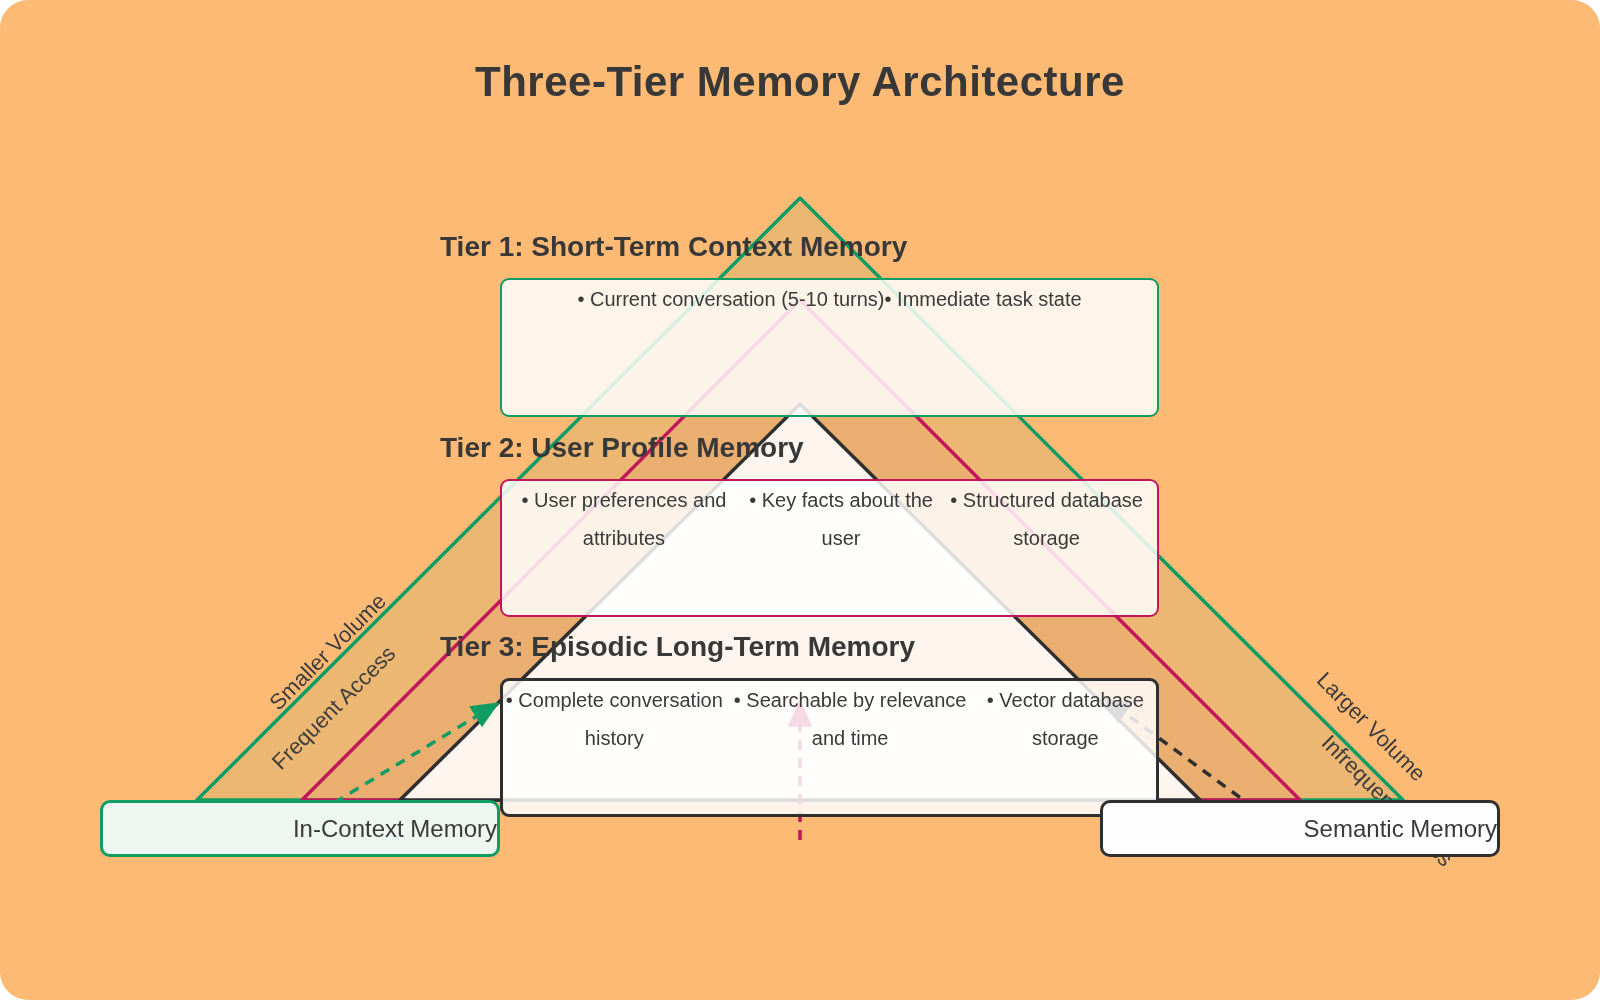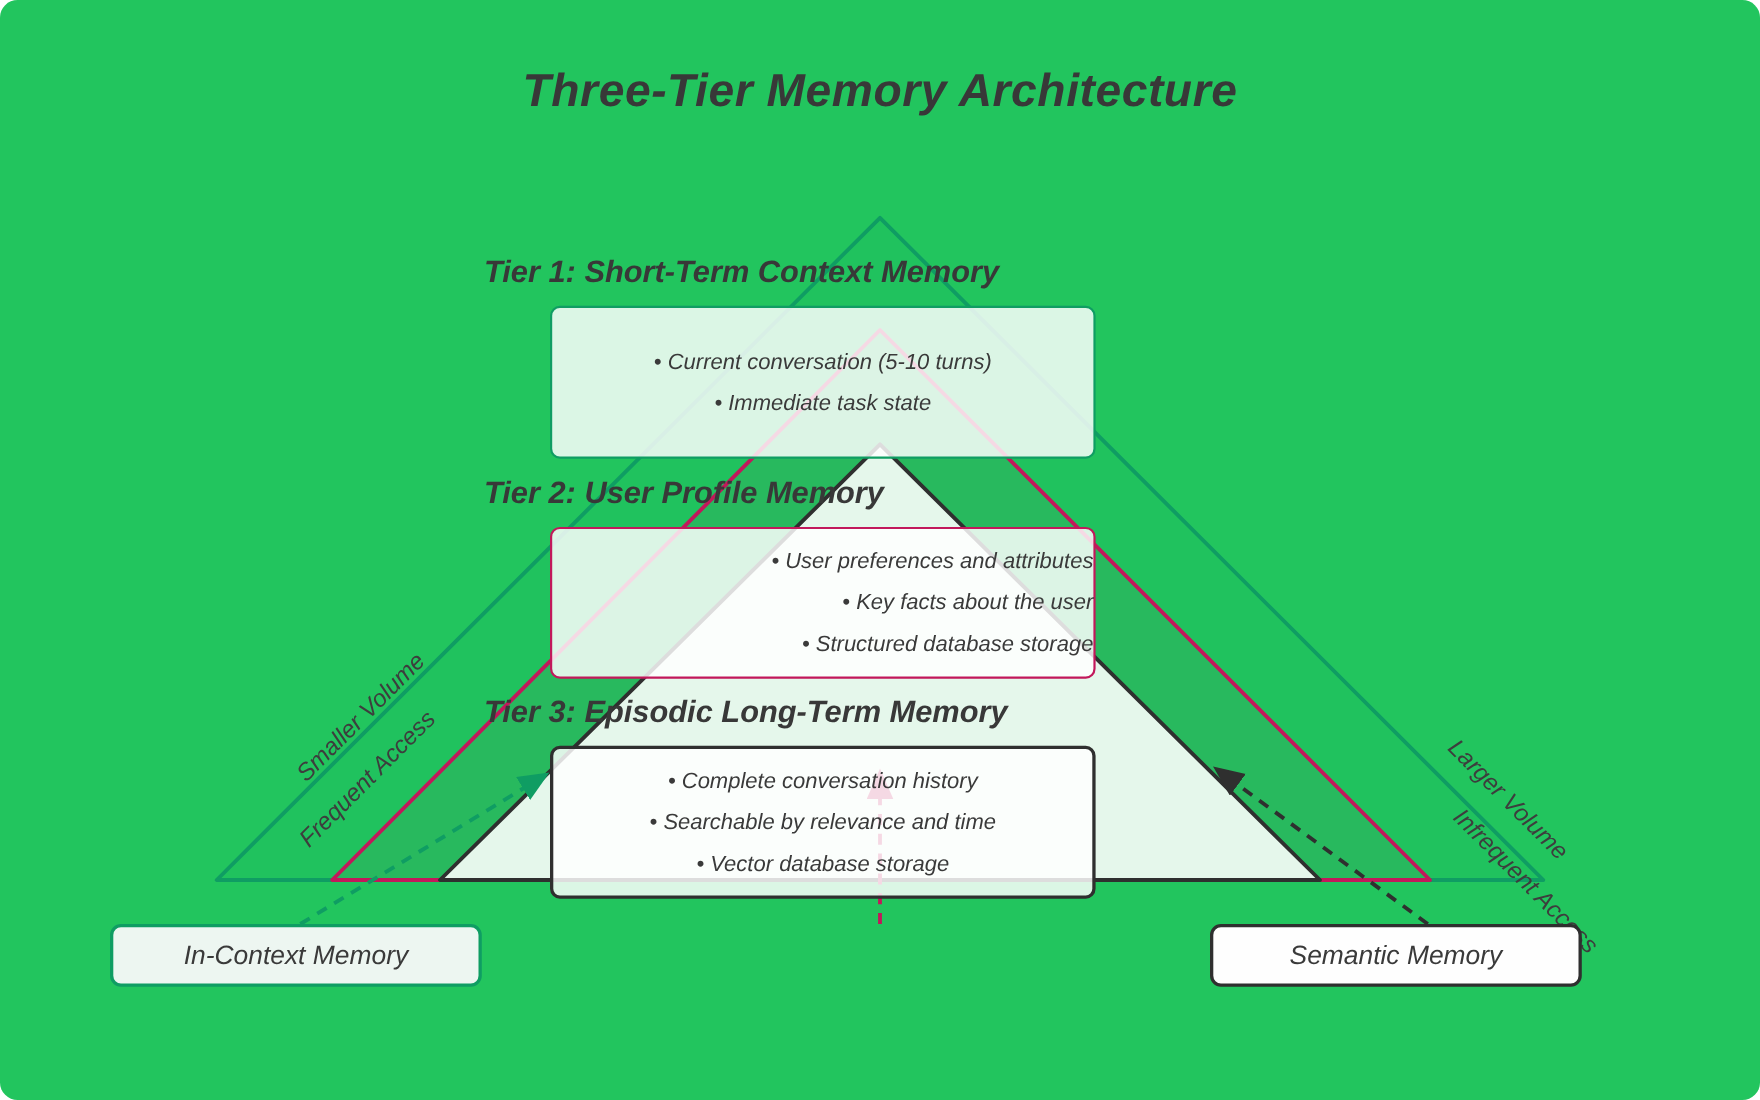--- a/index.html
+++ b/index.html
@@ -3,25 +3,24 @@
 <meta charset="utf-8">
 <style>
   html, body {
     margin: 0; padding: 0;
     background: #ffffff;
     font-family: "Liberation Sans", sans-serif;
   }
   #canvas {
     position: relative;
     width: 1600px; height: 1000px;
-    background: #22c55e;
-    border-radius: 16px;
+    background: #fdba74;
+    border-radius: 28px;
     overflow: hidden;
     color: #3a3a3a;
-    font-style: italic;
   }
   #pyramid-svg { position: absolute; left: 0; top: 0; }
 
   .main-title {
     position: absolute; left: 0; top: 58px; width: 1600px;
     text-align: center;
     font-size: 42px; font-weight: bold; color: #383838;
     letter-spacing: 0.5px;
     margin: 0;
   }
@@ -29,39 +28,39 @@
   .tier-title {
     position: absolute; left: 440px; width: 720px;
     font-size: 28px; font-weight: bold; color: #383838;
     line-height: 38px;
   }
   .tier-title.t1 { top: 228px; }
   .tier-title.t2 { top: 429px; }
   .tier-title.t3 { top: 628px; }
 
   .tier-box {
-    position: absolute; left: 500px; width: 496px; height: 139px;
+    position: absolute; left: 500px; width: 659px; height: 139px;
     box-sizing: border-box;
     background: rgba(255,255,255,0.84);
     border-radius: 9px;
-    display: flex; flex-direction: column; justify-content: center;
+    display: flex; flex-direction: row; justify-content: center;
     text-align: center;
   }
   .tier-box .bullet {
     font-size: 20px; line-height: 38px; color: #3a3a3a;
   }
   .tier-box.t1 { top: 278px; border: 2.5px solid #0f9d63; }
-  .tier-box.t2 { top: 479px; height: 138px; border: 2.5px solid #c2185b; text-align: right; }
+  .tier-box.t2 { top: 479px; height: 138px; border: 2.5px solid #c2185b; }
   .tier-box.t3 { top: 678px; border: 3px solid #2f2f2f; }
 
   .legend-box {
-    position: absolute; top: 840px; width: 338px; height: 57px;
+    position: absolute; top: 800px; width: 400px; height: 57px;
     box-sizing: border-box;
     border-radius: 10px;
-    display: flex; align-items: center; justify-content: center;
+    display: flex; align-items: center; justify-content: flex-end;
     font-size: 24px; color: #3a3a3a;
   }
   .legend-box.green { left: 100px; border: 3.5px solid #0f9d63; background: #edf6f1; }
   .legend-box.pink  { left: 600px; border: 3.5px solid #c2185b; background: #f9eff5; }
   .legend-box.dark  { left: 1100px; border: 3.5px solid #2f2f2f; background: #fefefe; }
 
   .side-label {
     position: absolute;
     font-size: 22px; color: #3d3d3d; white-space: nowrap;
   }

